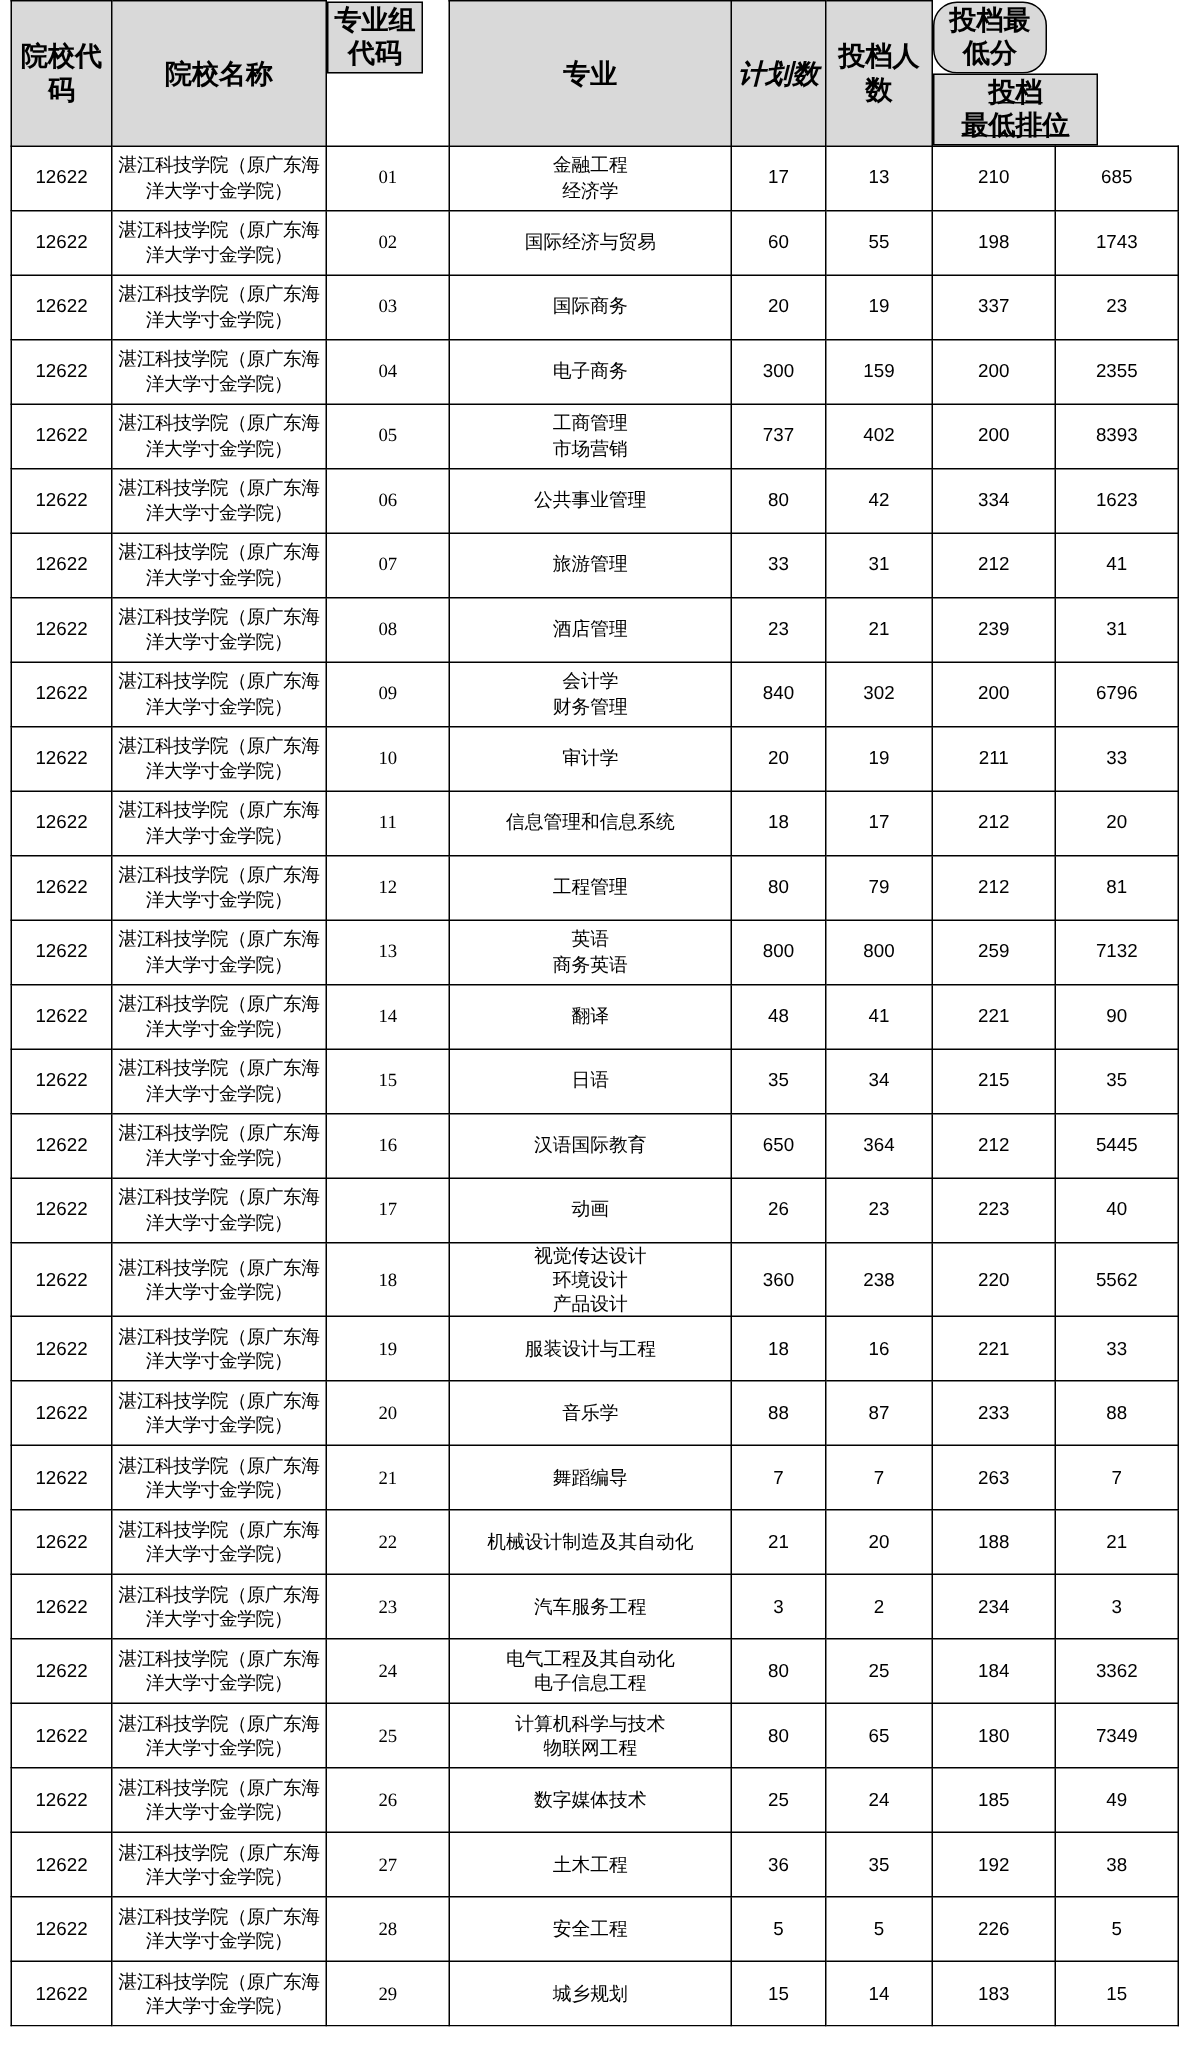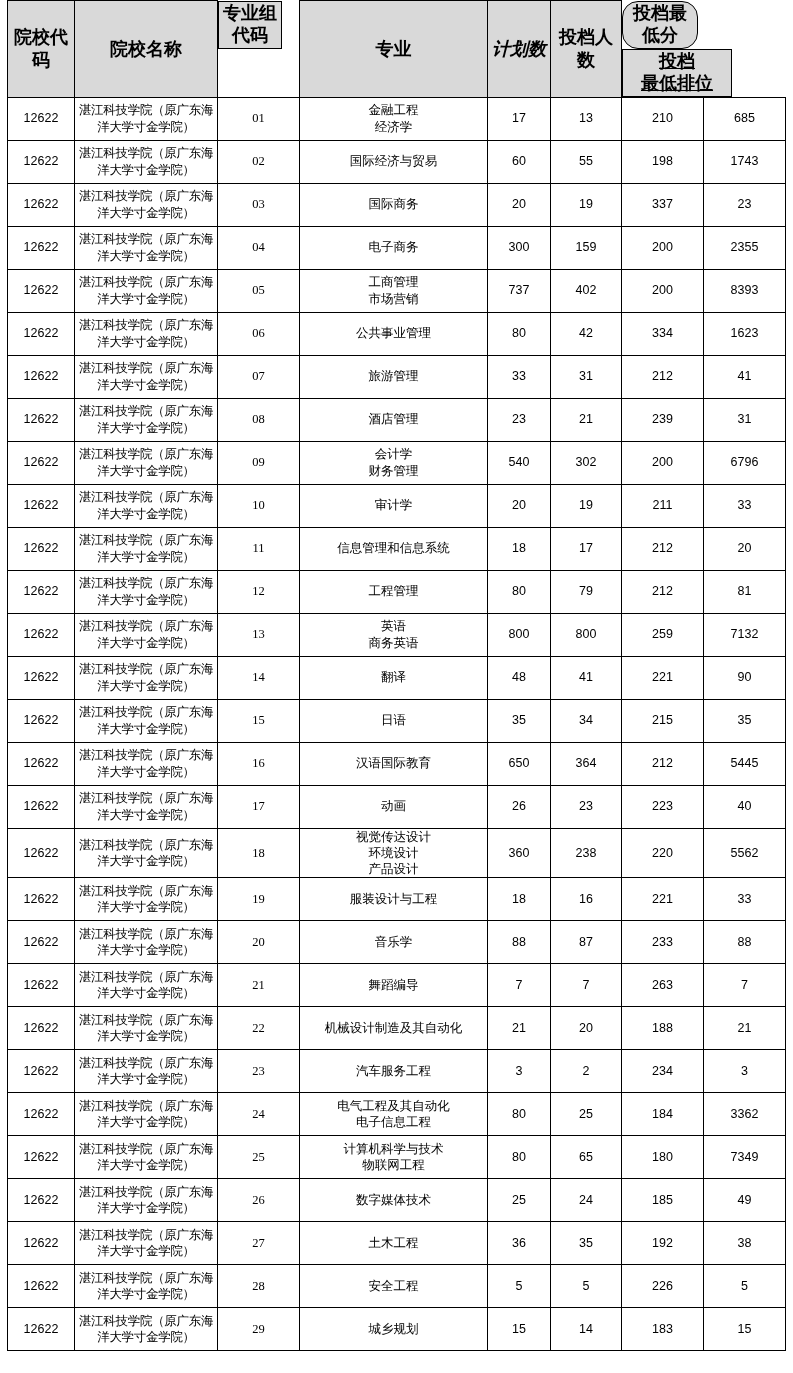--- a/index.html
+++ b/index.html
@@ -188,21 +188,21 @@
           <td class="col-minscore">239</td>
           <td class="col-minrank">31</td>
         </tr>
         <tr>
           <td class="col-code">12622</td>
           <td class="col-name two-line">湛江科技学院（原广东海
 洋大学寸金学院）</td>
           <td class="col-group">09</td>
           <td class="col-major two-line">会计学
 财务管理</td>
-          <td class="col-plan">540</td>
+          <td class="col-plan">840</td>
           <td class="col-enrolled">302</td>
           <td class="col-minscore">200</td>
           <td class="col-minrank">6796</td>
         </tr>
         <tr>
           <td class="col-code">12622</td>
           <td class="col-name two-line">湛江科技学院（原广东海
 洋大学寸金学院）</td>
           <td class="col-group">10</td>
           <td class="col-major two-line">审计学</td>

